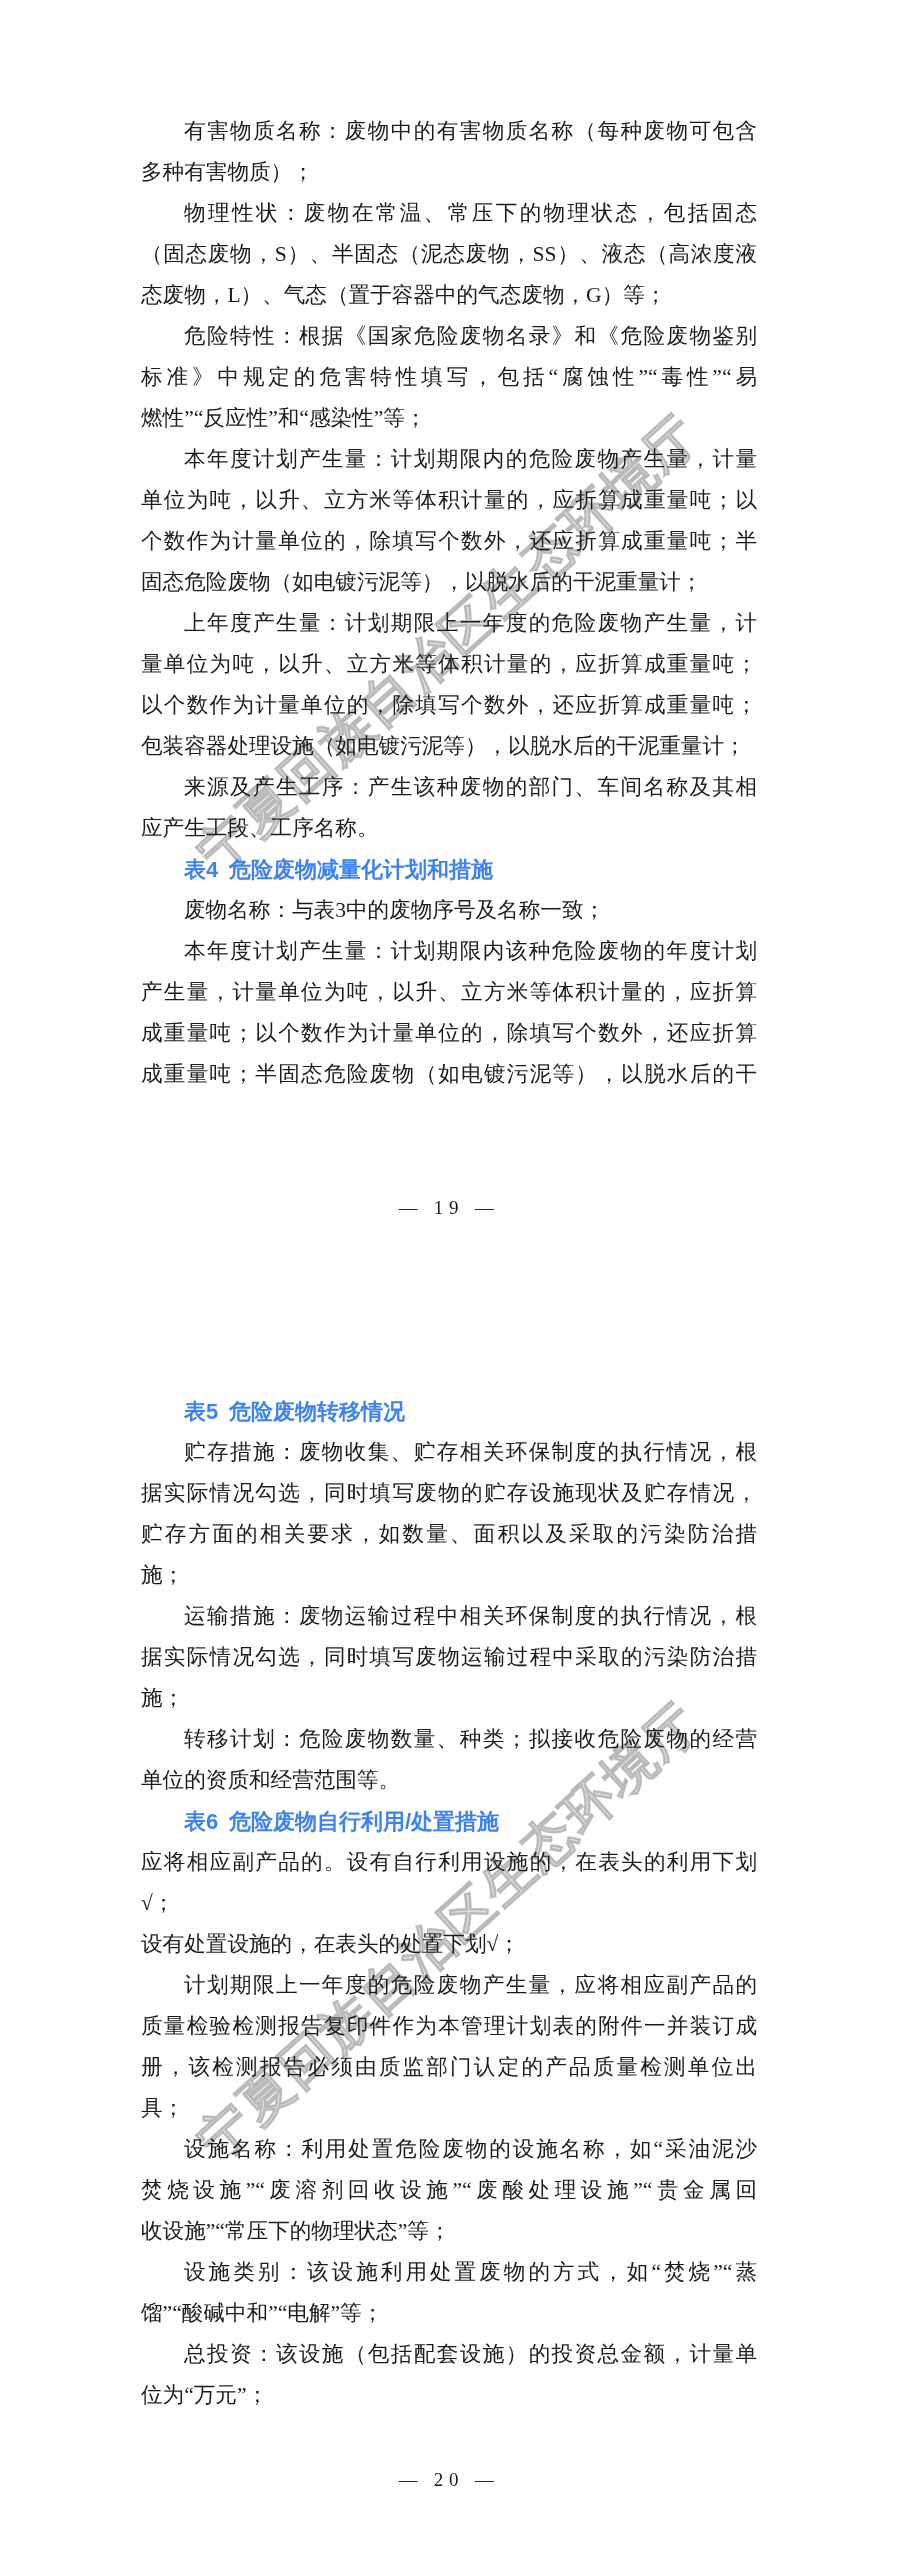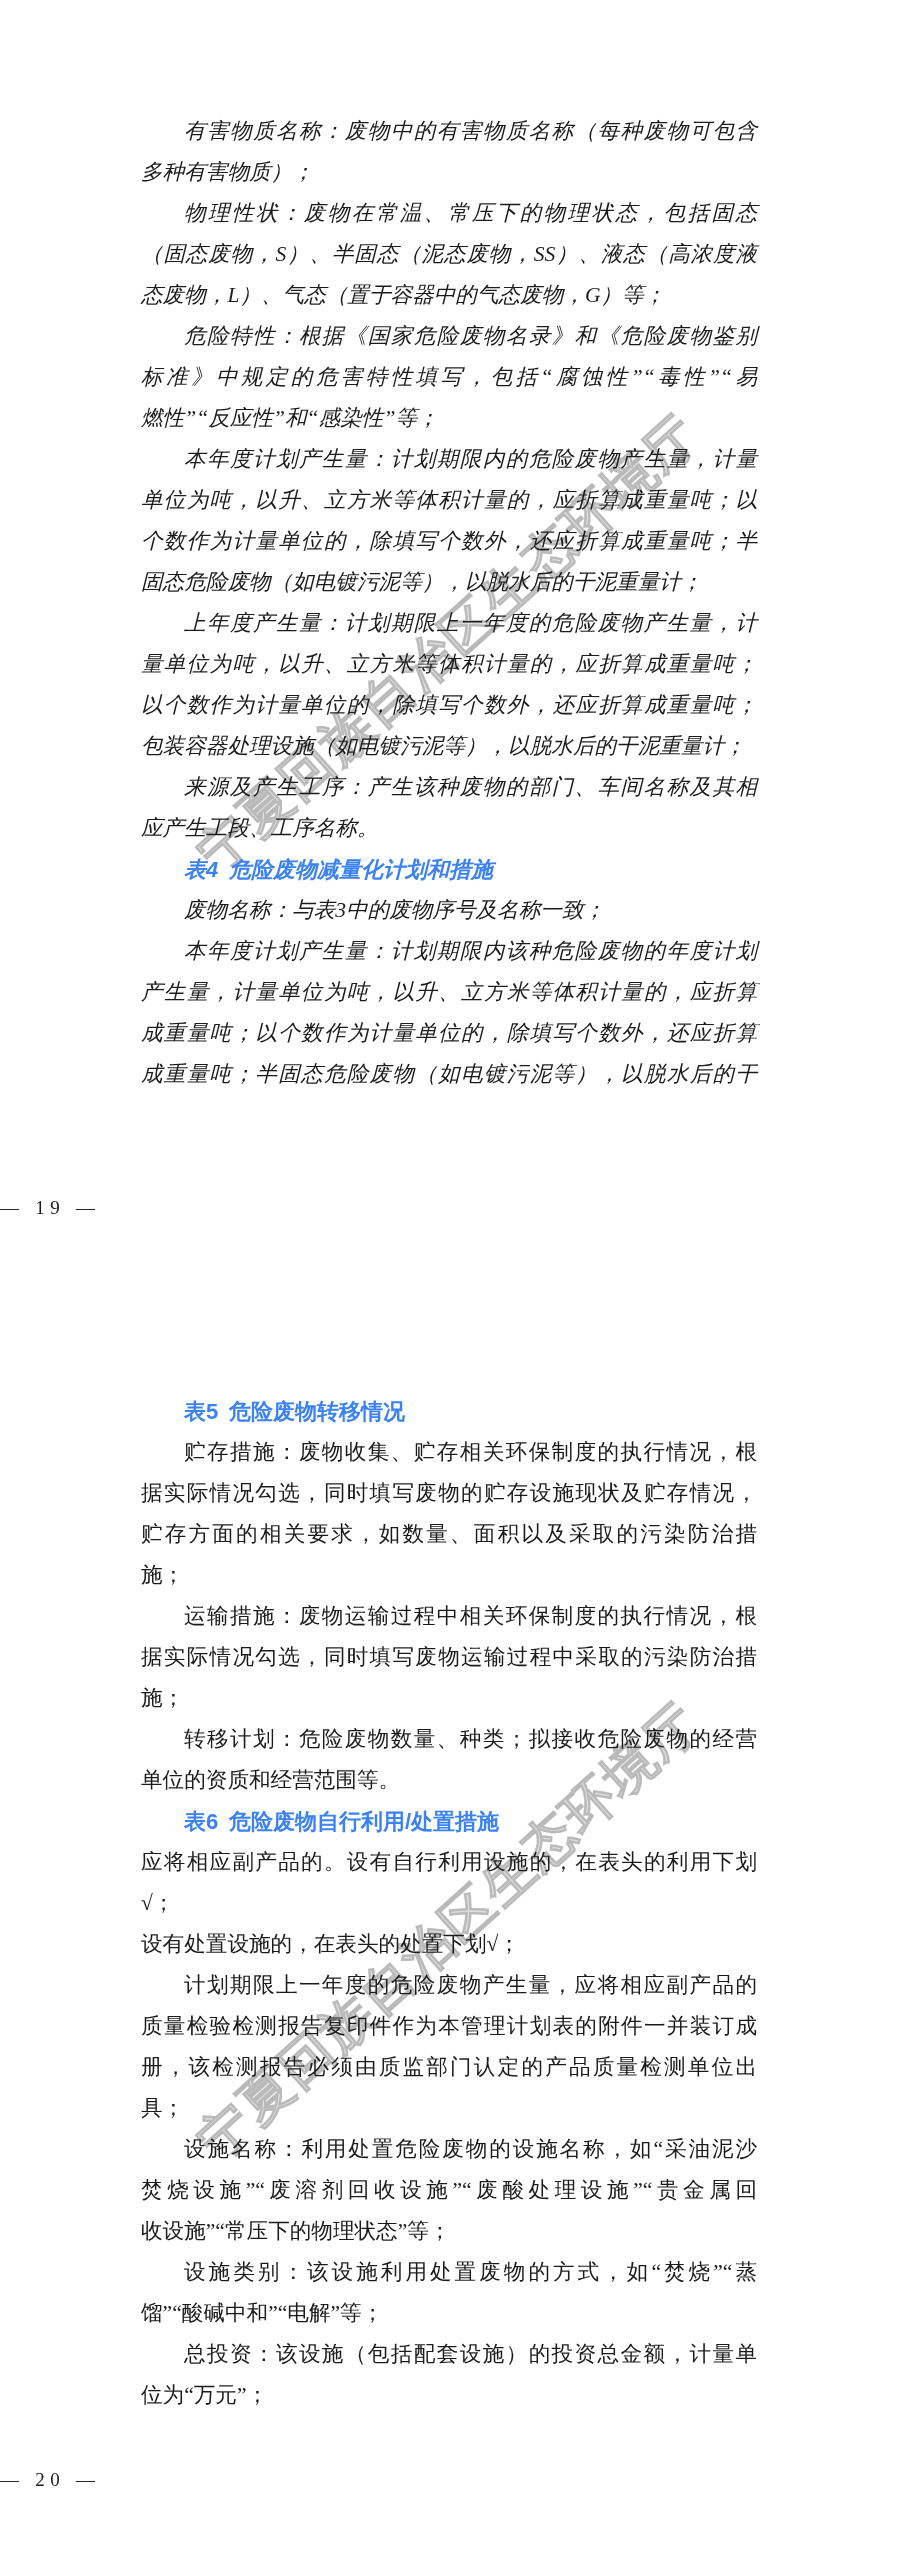--- a/index.html
+++ b/index.html
@@ -11,21 +11,21 @@
     background:#ffffff;
     overflow:hidden;
     font-family:"Liberation Serif","DejaVu Serif",serif;
     color:#1b1b1b;
   }
   .page{position:relative;overflow:hidden;background:#ffffff;}
   .page-1{height:1288px;}
   .page-2{height:1288px;}
 
   .content{position:absolute;left:141px;width:616px;}
-  .page-1 .content{top:111px;font-style:italic;}
+  .page-1 .content{top:111px;}
   .page-2 .content{top:103px;}
 
   .line{
     font-size:21.6px;
     line-height:41px;
     text-align:justify;
     text-align-last:justify;
   }
   .line.last{text-align-last:left;}
   .line.first{text-indent:43px;}
@@ -52,20 +52,21 @@
     white-space:nowrap;
     color:rgba(168,168,168,0.38);
     -webkit-text-stroke:0.9px rgba(140,140,140,0.45);
     pointer-events:none;
   }
 
   .page-number{
     position:absolute;
     left:0;
     width:100%;
+    text-align:center;
     font-size:19px;
     letter-spacing:5.7px;
     line-height:41px;
     color:#1b1b1b;
   }
   .page-1 .page-number{top:1187px;}
   .page-2 .page-number{top:1171px;}
 </style>
 </head>
 <body>

